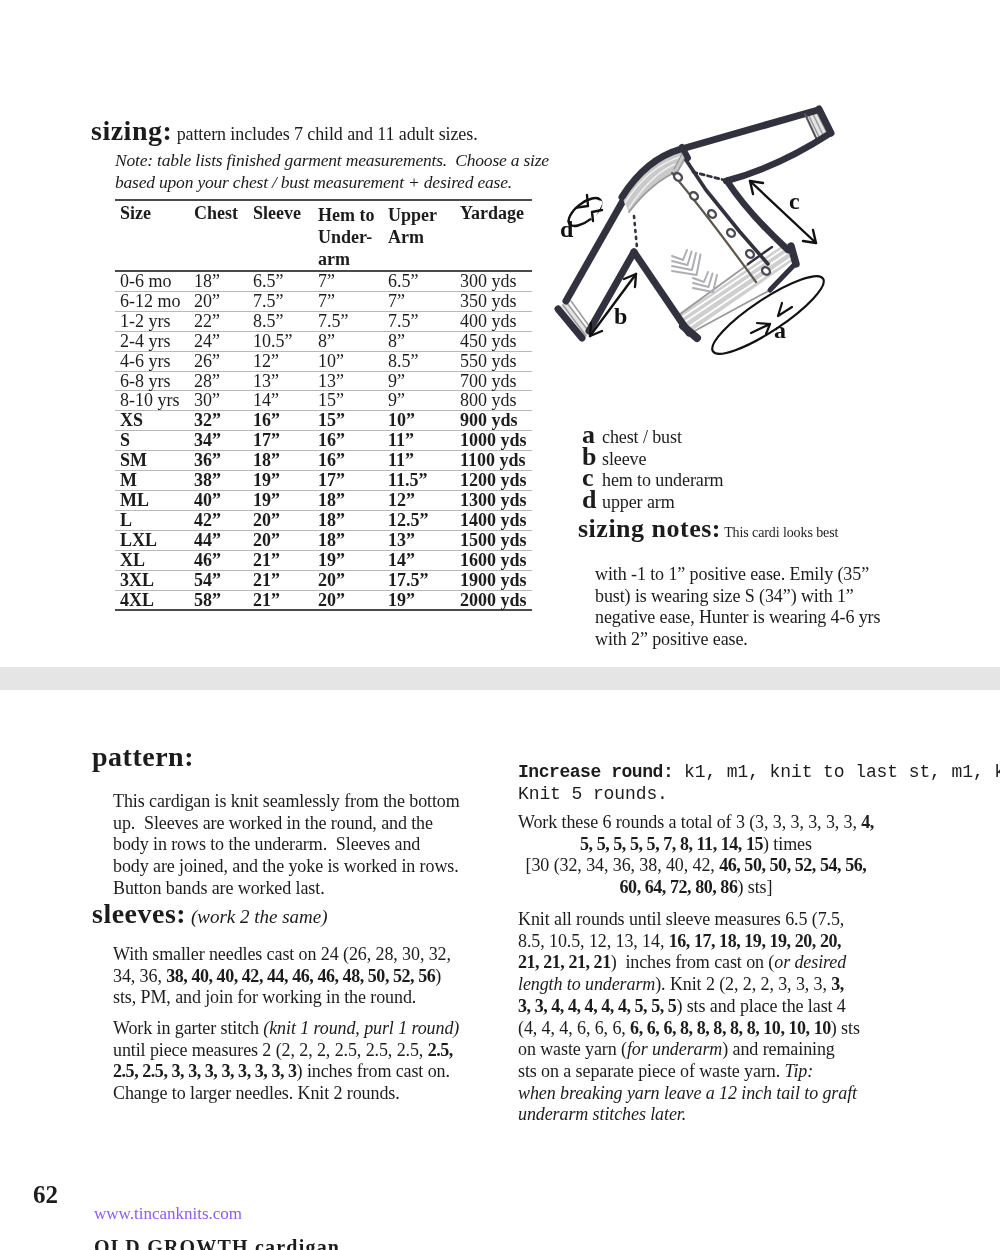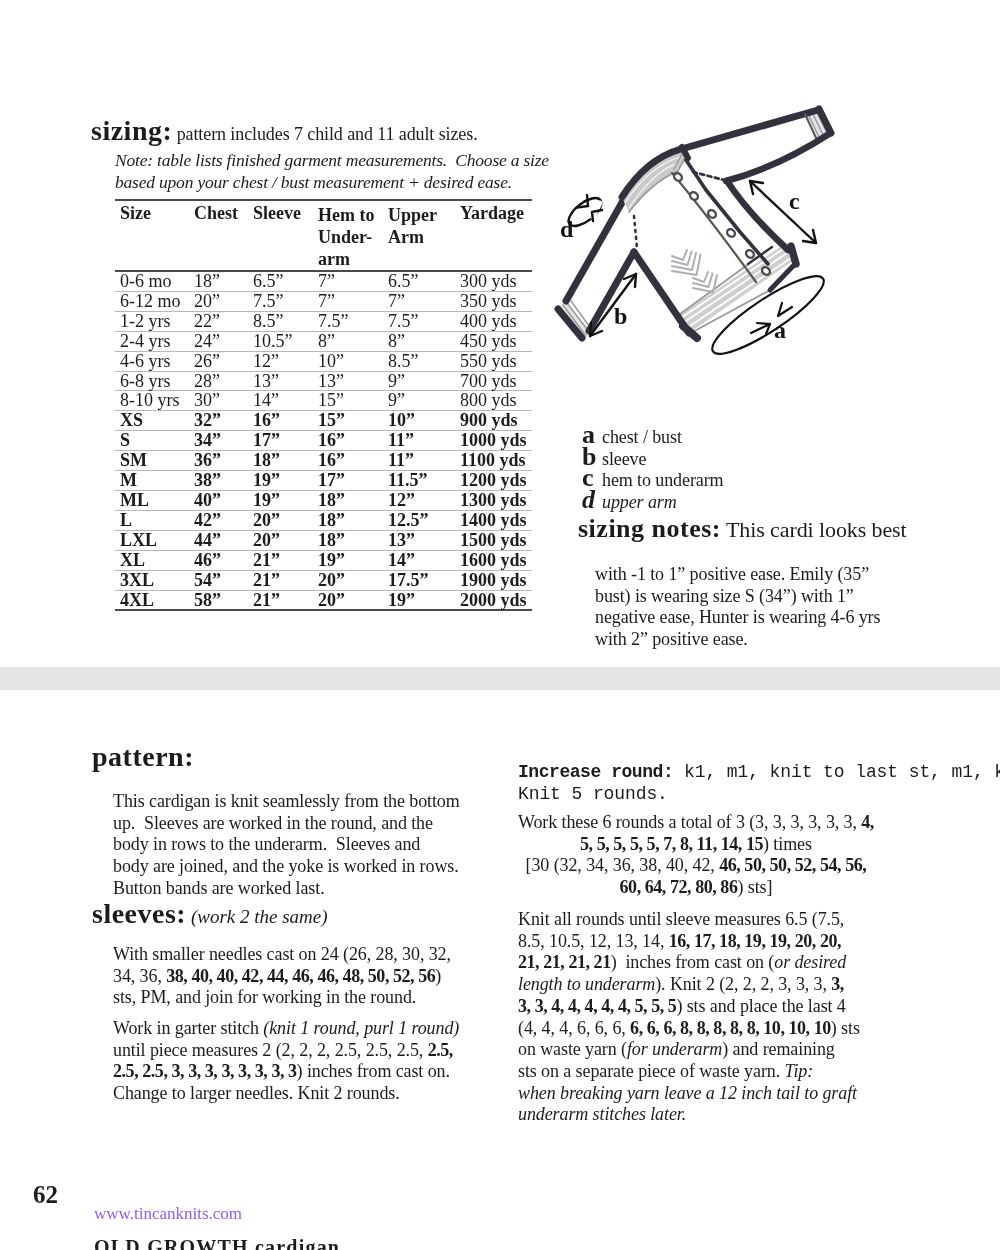--- a/index.html
+++ b/index.html
@@ -282,24 +282,24 @@
     <text x="789" y="209">c</text>
     <text x="774" y="338">a</text>
   </g>
   </g>
 </svg>
 
 <div class="abs body19" style="left:582px;top:404px;line-height:21.5px;">
   <div style="height:21.5px;"><span class="ll">a</span><span>chest / bust</span></div>
   <div style="height:21.5px;"><span class="ll">b</span><span>sleeve</span></div>
   <div style="height:21.5px;"><span class="ll">c</span><span>hem to underarm</span></div>
-  <div style="height:21.5px;font-style:italic;"><span class="ll">d</span><span>upper arm</span></div>
+  <div style="height:21.5px;"><span class="ll">d</span><span>upper arm</span></div>
 </div>
 
-<div class="abs nw" style="left:578px;top:514px;font-size:26px;"><span class="h">sizing notes:</span><span style="font-size:22px;letter-spacing:-0.1px;"> This cardi looks best</span></div>
+<div class="abs nw" style="left:578px;top:514px;font-size:26px;"><span class="h">sizing notes:</span><span style="font-size:14px;letter-spacing:-0.1px;"> This cardi looks best</span></div>
 <div class="abs nw body19" style="left:595px;top:544px;">with -1 to 1” positive ease. Emily (35”<br>bust) is wearing size S (34”) with 1”<br>negative ease, Hunter is wearing 4-6 yrs<br>with 2” positive ease.</div>
 
 <div class="abs" style="left:0;top:667px;width:1000px;height:23px;background:#e5e5e5;"></div>
 
 <div class="abs nw" style="left:92px;top:741px;font-size:28px;"><span class="h">pattern:</span></div>
 
 <div class="abs nw body19" style="left:113px;top:771px;">This cardigan is knit seamlessly from the bottom<br>up.&nbsp; Sleeves are worked in the round, and the<br>body in rows to the underarm.&nbsp; Sleeves and<br>body are joined, and the yoke is worked in rows.<br>Button bands are worked last.</div>
 
 <div class="abs nw" style="left:92px;top:898px;font-size:28px;"><span class="h">sleeves:</span><span style="font-size:19px;font-style:italic;"> (work 2 the same)</span></div>
 

